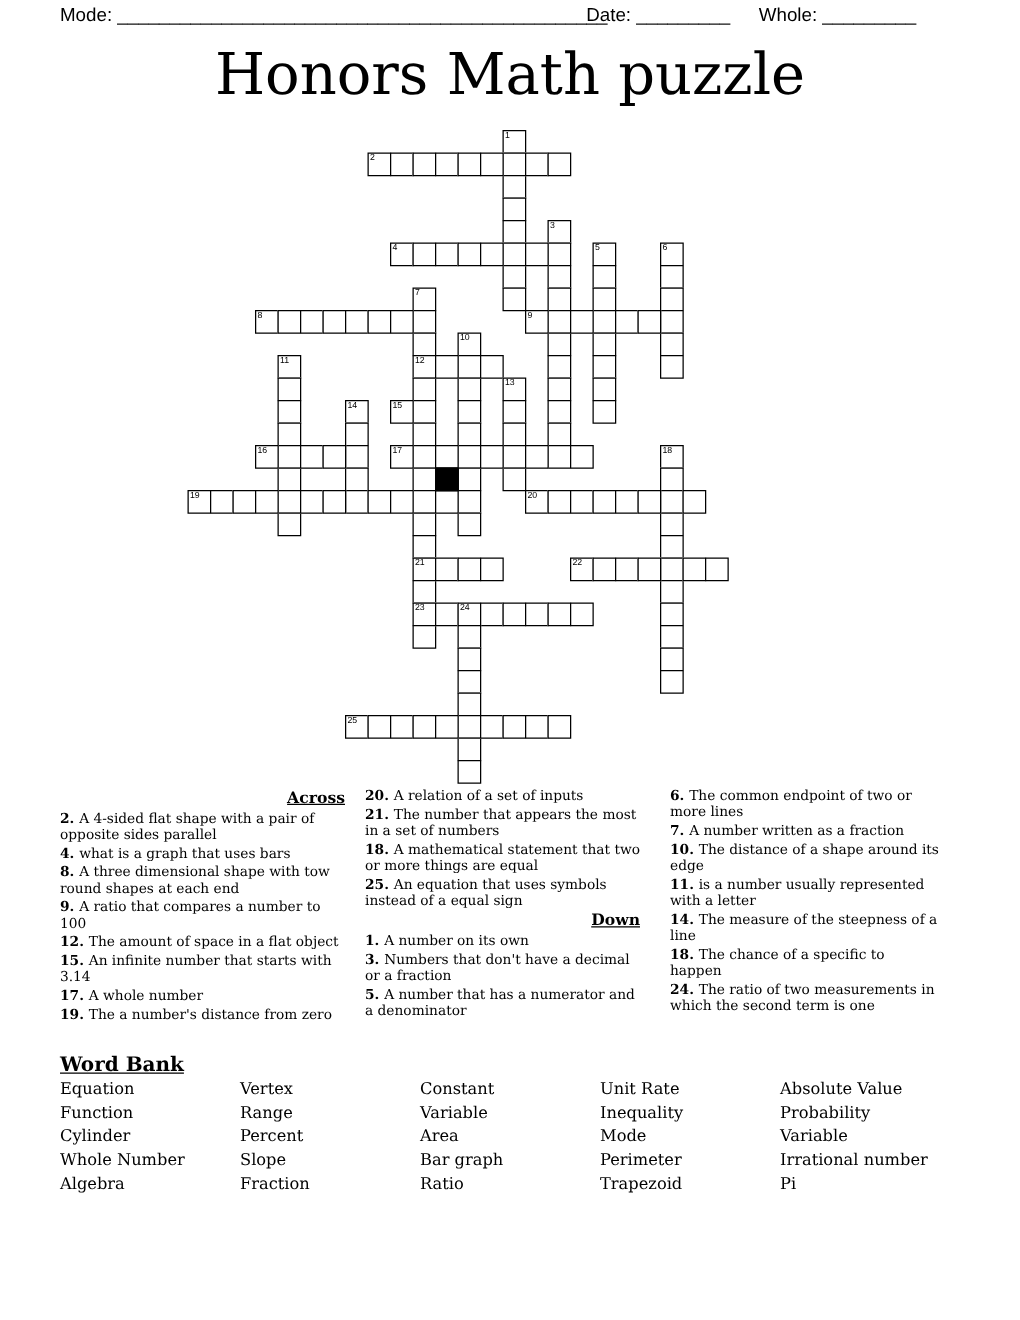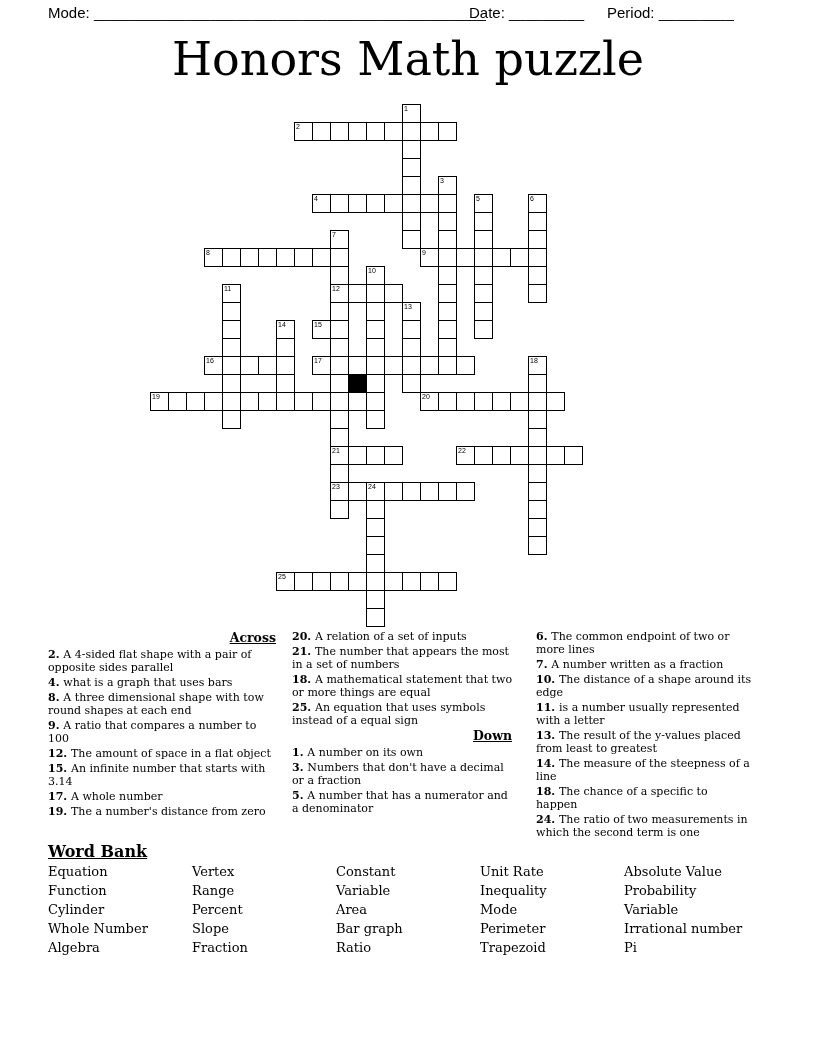--- a/index.html
+++ b/index.html
@@ -40,21 +40,21 @@
              grid-auto-rows:19px; font-size:13px; }
 </style>
 </head>
 <body>
 
 <div class="page">
 
   <div class="top-header">
     <span class="hdr-block" style="left:48px"><span>Mode:</span> <span>_______________________________________________</span></span>
     <span class="hdr-block" style="left:469px"><span>Date:</span> <span>_________</span></span>
-    <span class="hdr-block" style="left:607px"><span>Period:</span> <span>_________</span></span>
+    <span class="hdr-block" style="left:607px"><span>Whole:</span> <span>_________</span></span>
   </div>
 
   <div class="title">Honors Math puzzle</div>
 
   <div class="grid" id="grid" style="left: 150px; top: 104px; width: 433px; height: 523px;">
       <div class="cell" style="left: 252px; top: 0px;">
         <span class="num">1</span>
       </div>
       <div class="cell" style="left: 252px; top: 18px;"></div>
       <div class="cell" style="left: 252px; top: 36px;"></div>
@@ -296,21 +296,20 @@
       <div class="sec-header">Down</div>
       <p class="clue"><b>1. </b>A number on its own</p>
       <p class="clue"><b>3. </b>Numbers that don't have a decimal or a fraction</p>
       <p class="clue"><b>5. </b>A number that has a numerator and a denominator</p>
     </div>
   <div class="clue-col" id="ccol3" style="left:536px; width:216px">
       <p class="clue"><b>6. </b>The common endpoint of two or more lines</p>
       <p class="clue"><b>7. </b>A number written as a fraction</p>
       <p class="clue"><b>10. </b>The distance of a shape around its edge</p>
       <p class="clue"><b>11. </b>is a number usually represented with a letter</p>
-      <p class="clue"><b>13. </b>The result of the y-values placed from least to greatest</p>
       <p class="clue"><b>14. </b>The measure of the steepness of a line</p>
       <p class="clue"><b>18. </b>The chance of a specific to happen</p>
       <p class="clue"><b>24. </b>The ratio of two measurements in which the second term is one</p>
     </div>
 
   <div class="wb-header">Word Bank</div>
   <div class="wb-grid" id="wbgrid">
       <span>Equation</span>
       <span>Vertex</span>
       <span>Constant</span>

